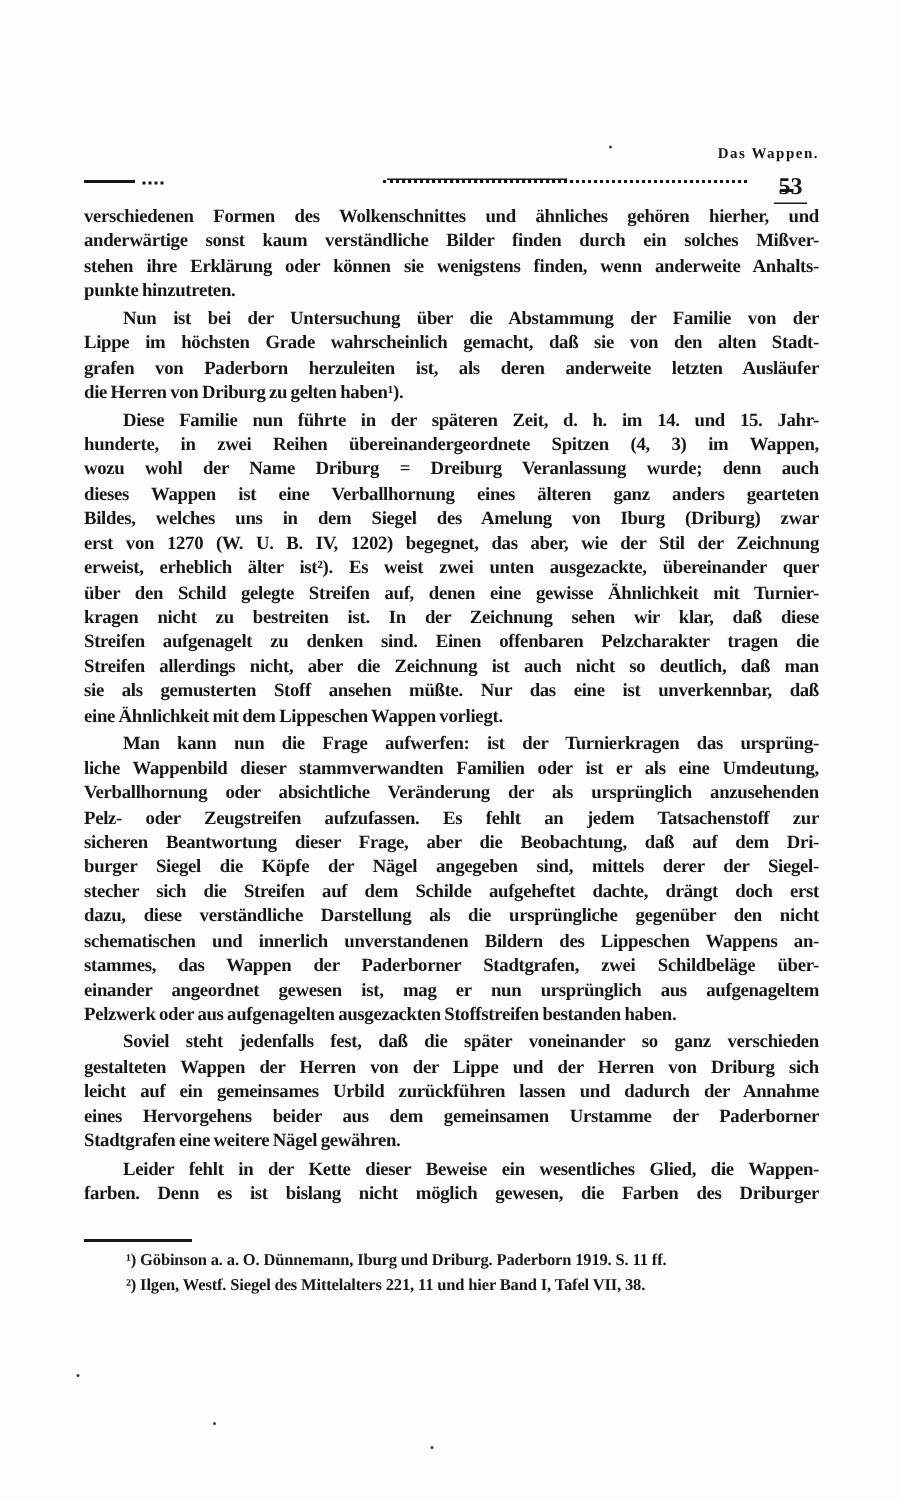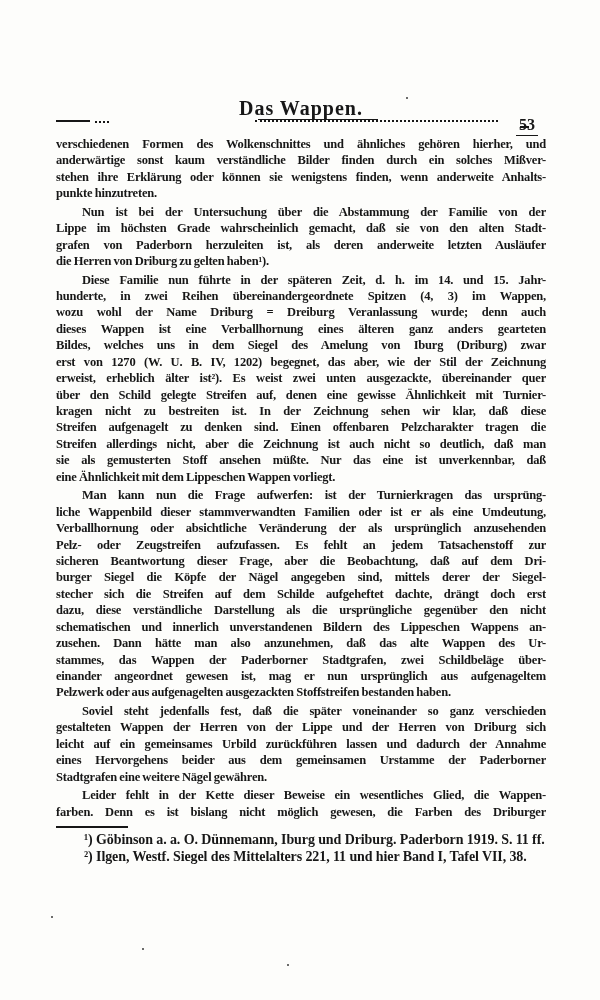--- a/index.html
+++ b/index.html
@@ -7,22 +7,22 @@
     position: relative;
     width: 600px; height: 1000px;
     background: #fdfdfb;
     overflow: hidden;
     font-family: "Liberation Serif", serif;
     color: #171717;
   }
   
   .header { position:absolute; top:97px; left:56px; width:490px; height:20px; }
   .running-title {
-    position:absolute; left:0; right:0; text-align:center;
-    font-size:20px; font-weight:bold; letter-spacing:1px;
+    position:absolute; left:0; right:0; text-align:right;
+    font-size:10px; font-weight:bold; letter-spacing:1px;
   }
   .page-number {
     position:absolute; right:8px; top:19px;
     font-size:16px; font-weight:bold;
     border-bottom:1.5px solid #171717; padding:0 3px 1px 3px;
   }
   .rule { position:absolute; background:#171717; height:1.5px; }
   .rule-left   { top:120px; left:56px;  width:34px; }
   .rule-left2  { top:120px; left:95px;  width:14px; height:1px; background:transparent; border-bottom:2px dotted #171717; }
   .rule-main   { top:119px; left:255px; width:243px; height:1px; background:transparent; border-bottom:2px dotted #171717; }
@@ -40,21 +40,21 @@
     height:16.45px; line-height:16.45px;
     overflow:hidden; white-space:normal;
     text-align:justify; text-align-last:justify;
   }
   .line.flush-left { text-align:right; text-align-last:left; }
   .line.indent { text-indent:26px; }
   
   .footnote-rule { position:absolute; top:826px; left:56px; width:72px; height:1.5px; background:#171717; }
   .footnotes {
     position:absolute; top:832px; left:56px; width:490px;
-    font-size:14px; font-weight:bold; letter-spacing:-0.1px;
+    font-size:11px; font-weight:bold; letter-spacing:-0.1px;
   }
   .footnote-line { height:16.5px; line-height:16.5px; text-indent:28px; overflow:hidden; }
   
   .speck { position:absolute; background:#3a3a3a; border-radius:50%; }
   .speck-1 { left:51px;  top:916px; width:2px; height:2px; }
   .speck-2 { left:142px; top:948px; width:2px; height:2px; }
   .speck-3 { left:287px; top:964px; width:2px; height:2px; }
   .speck-4 { left:406px; top:97px;  width:2px; height:2px; }
 </style>
 </head>
@@ -104,21 +104,20 @@
       <div class="para">
         <div class="line indent">Man kann nun die Frage aufwerfen: ist der Turnierkragen das ursprüng-</div>
         <div class="line">liche Wappenbild dieser stammverwandten Familien oder ist er als eine Umdeutung,</div>
         <div class="line">Verballhornung oder absichtliche Veränderung der als ursprünglich anzusehenden</div>
         <div class="line">Pelz- oder Zeugstreifen aufzufassen. Es fehlt an jedem Tatsachenstoff zur</div>
         <div class="line">sicheren Beantwortung dieser Frage, aber die Beobachtung, daß auf dem Dri-</div>
         <div class="line">burger Siegel die Köpfe der Nägel angegeben sind, mittels derer der Siegel-</div>
         <div class="line">stecher sich die Streifen auf dem Schilde aufgeheftet dachte, drängt doch erst</div>
         <div class="line">dazu, diese verständliche Darstellung als die ursprüngliche gegenüber den nicht</div>
         <div class="line">schematischen und innerlich unverstandenen Bildern des Lippeschen Wappens an-</div>
-        <div class="line">zusehen. Dann hätte man also anzunehmen, daß das alte Wappen des Ur-</div>
         <div class="line">stammes, das Wappen der Paderborner Stadtgrafen, zwei Schildbeläge über-</div>
         <div class="line">einander angeordnet gewesen ist, mag er nun ursprünglich aus aufgenageltem</div>
         <div class="line flush-left">Pelzwerk oder aus aufgenagelten ausgezackten Stoffstreifen bestanden haben.</div>
       </div>
       <div class="para">
         <div class="line indent">Soviel steht jedenfalls fest, daß die später voneinander so ganz verschieden</div>
         <div class="line">gestalteten Wappen der Herren von der Lippe und der Herren von Driburg sich</div>
         <div class="line">leicht auf ein gemeinsames Urbild zurückführen lassen und dadurch der Annahme</div>
         <div class="line">eines Hervorgehens beider aus dem gemeinsamen Urstamme der Paderborner</div>
         <div class="line flush-left">Stadtgrafen eine weitere Nägel gewähren.</div>

